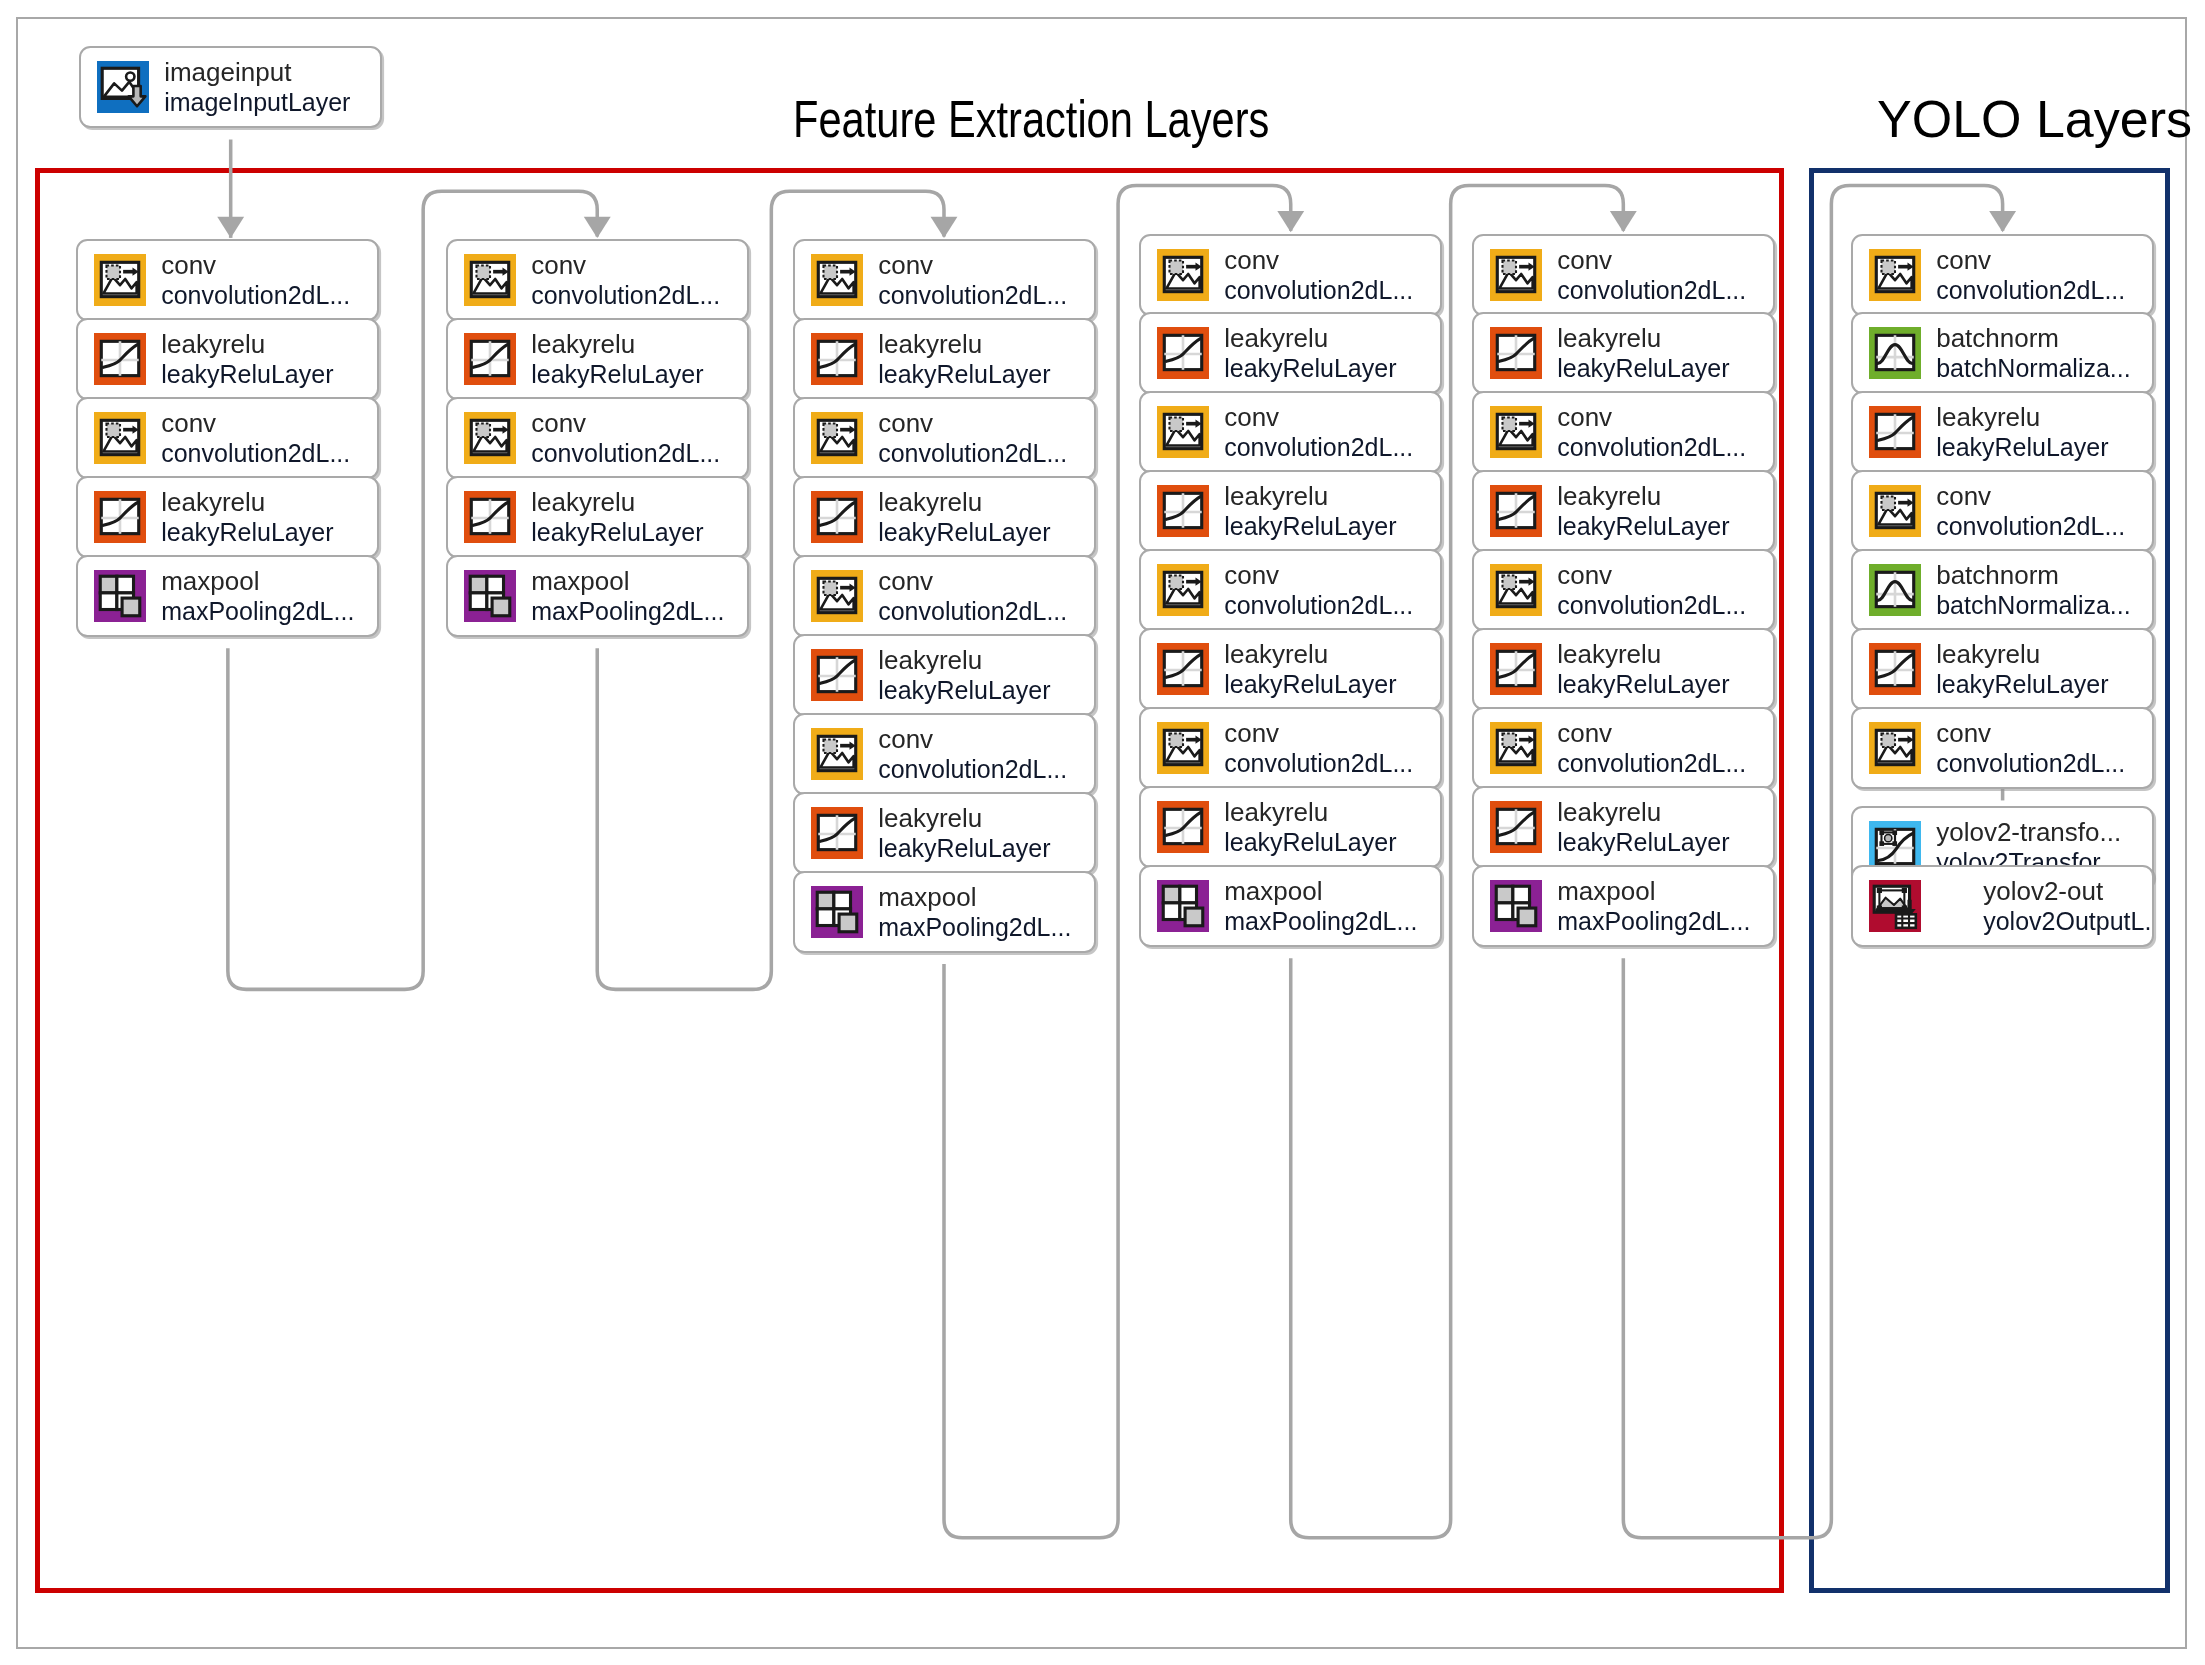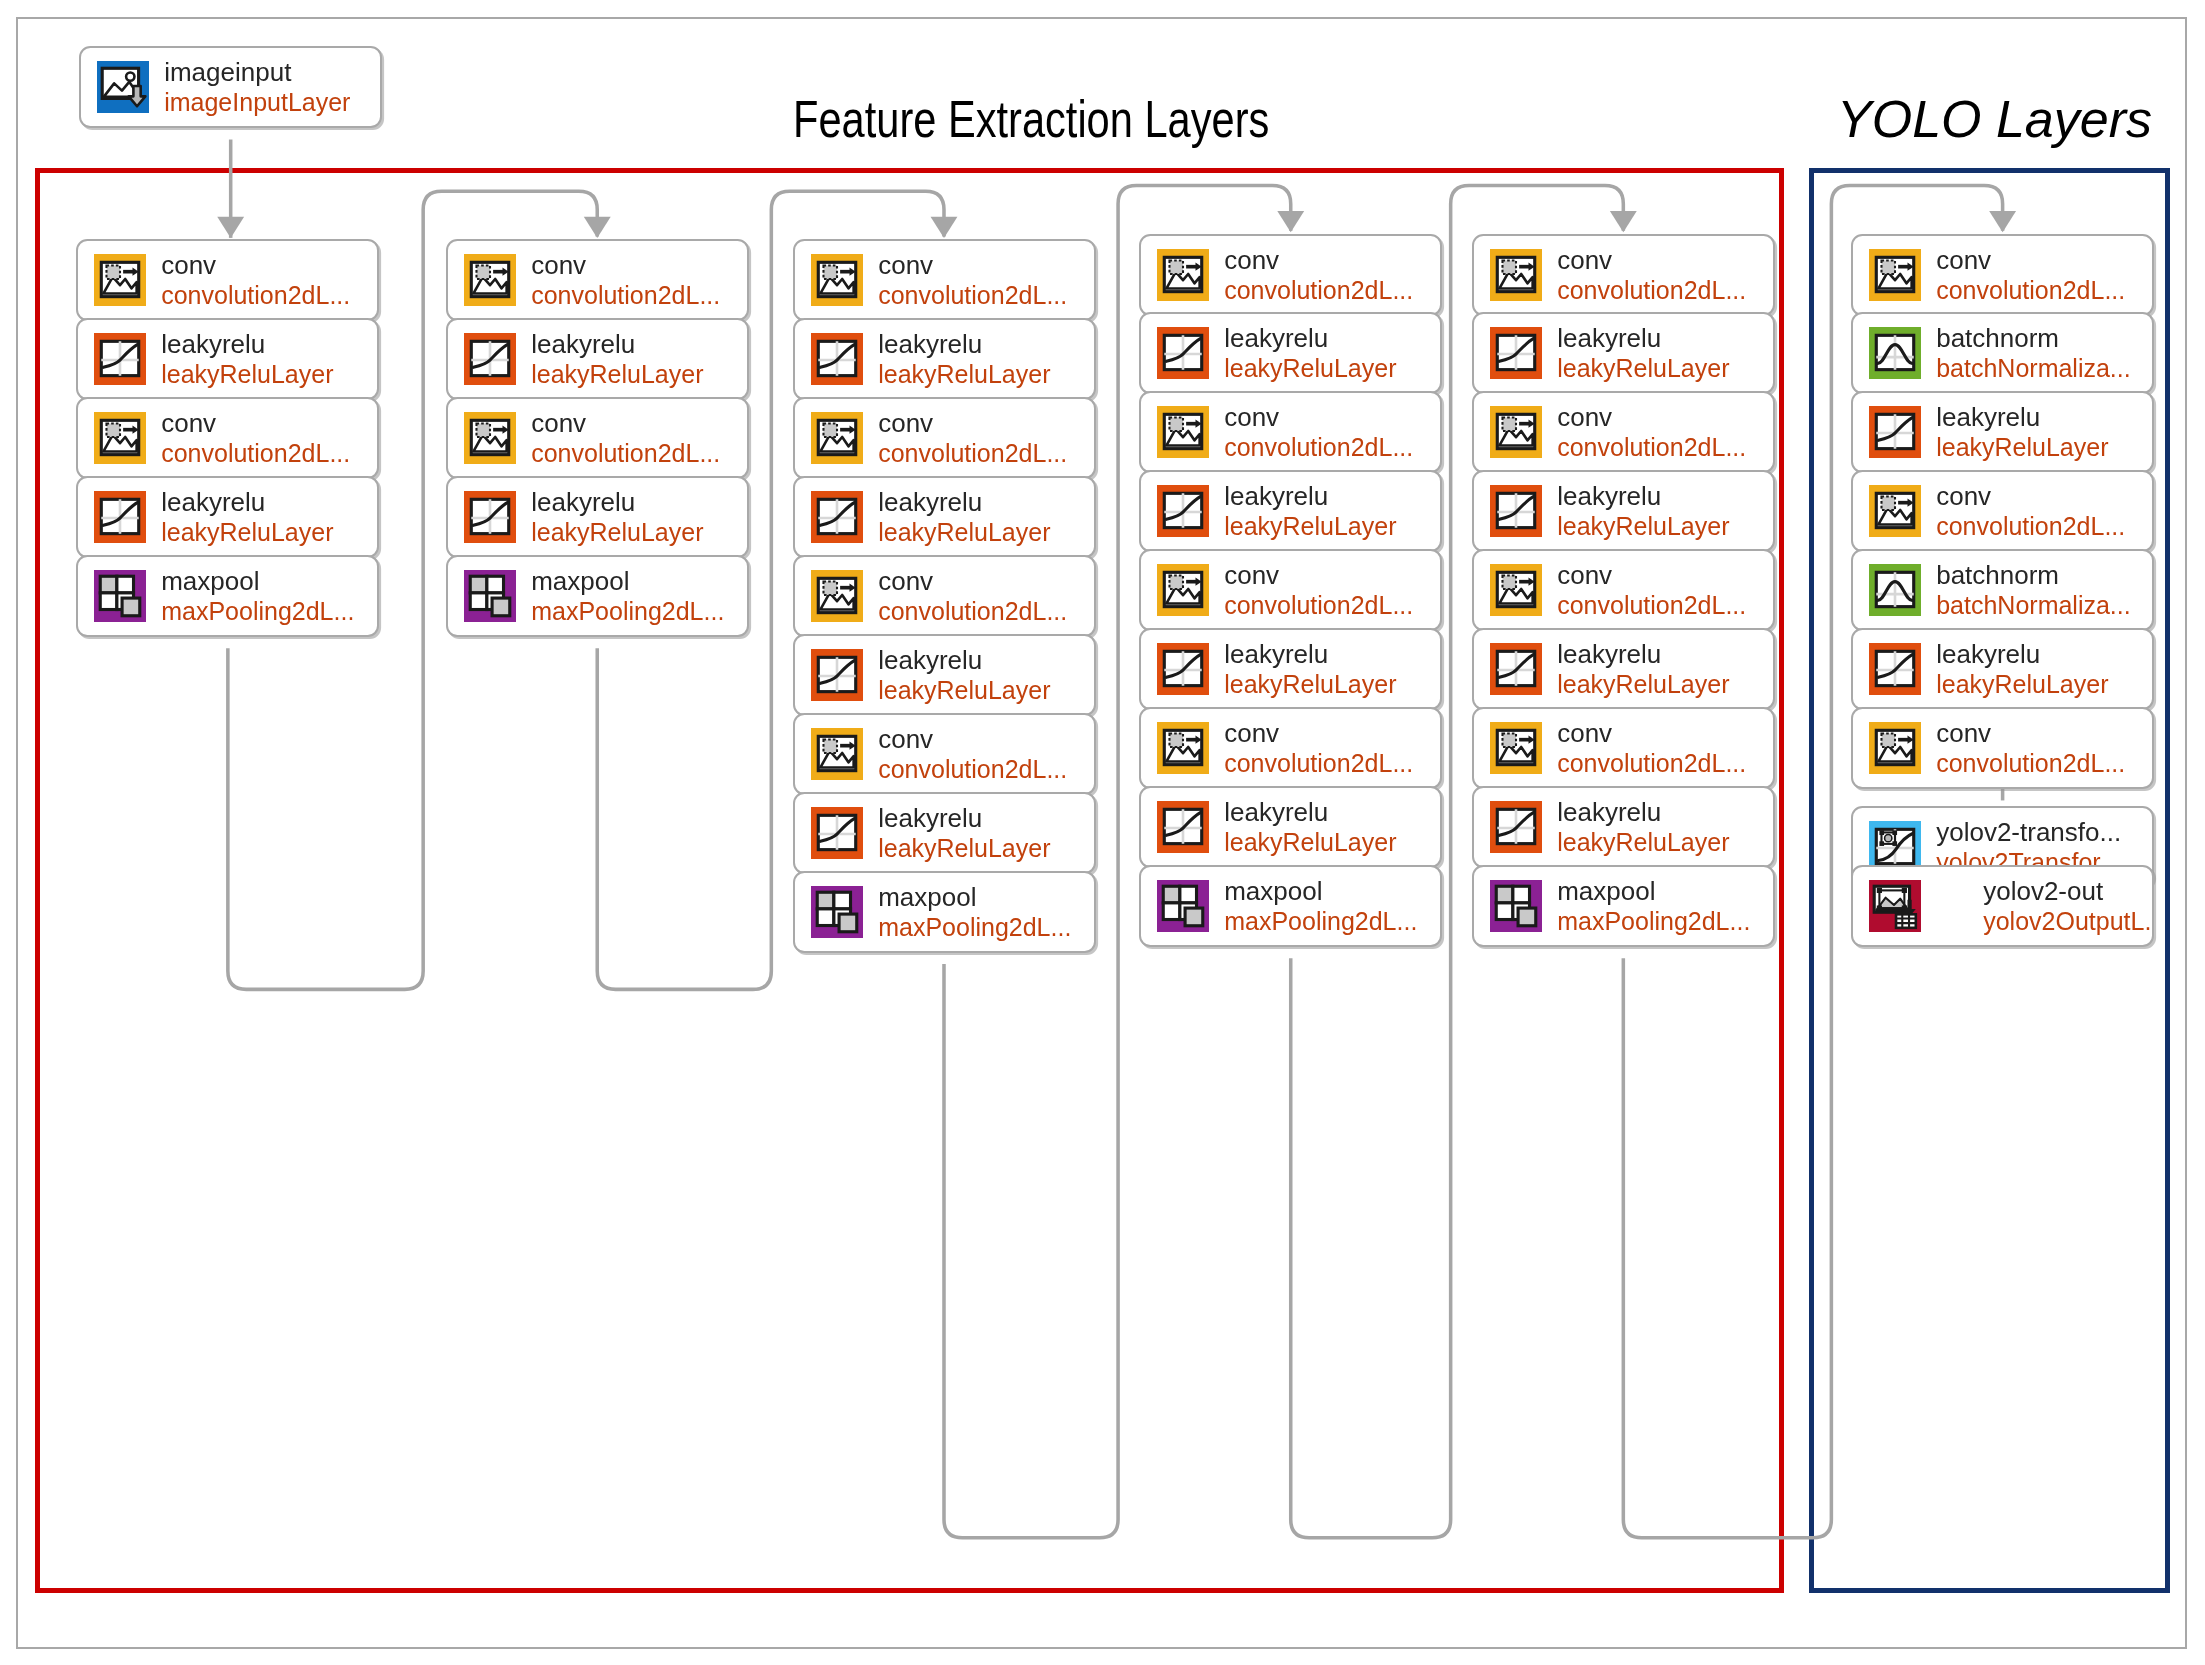--- a/index.html
+++ b/index.html
@@ -19,40 +19,40 @@
 
   
   .group-box{position:absolute;box-sizing:border-box;background:transparent;}
   .group-fe{left:35px;top:168px;width:1749px;height:1425px;border:5px solid #cc0000;}
   .group-yolo{left:1809px;top:168px;width:361px;height:1425px;border:5px solid #12316b;}
 
   .group-title{
     position:absolute;color:#000;white-space:nowrap;line-height:1;
   }
   .title-fe{left:793px;top:93px;font-size:52px;transform:scaleX(.80);transform-origin:left top;}
-  .title-yolo{left:1837px;top:93px;font-size:52px;font-style:italic;}
+  .title-yolo{left:1877px;top:93px;font-size:52px;}
 
   
   #wires{position:absolute;left:0;top:0;width:2205px;height:1666px;pointer-events:none;}
 
   
   .block{
     position:absolute;box-sizing:border-box;
     width:303px;height:82px;
     background:#fff;border:2.1px solid #a9a9a9;border-radius:11.3px;
     box-shadow:2.1px 2.1px 0 0 rgba(150,150,150,.55);
     display:flex;align-items:center;
   }
   .blk-icon{
     width:52px;height:52px;margin-left:15.6px;flex:0 0 52px;
     display:block;border-radius:1.4px;position:relative;
   }
   .blk-text{margin-left:15.6px;display:flex;flex-direction:column;justify-content:center;overflow:hidden;}
   .blk-name{font-size:26px;color:#262626;line-height:1.12;white-space:nowrap;}
-  .blk-type{font-size:25px;color:#c2410c;line-height:1.12;white-space:nowrap;}
+  .blk-type{font-size:25px;color:#0f172a;line-height:1.12;white-space:nowrap;}
 </style>
 </head>
 <body>
 
 <div id="canvas">
 
   <div class="page-frame"></div>
 
   <div class="group-title title-fe">Feature Extraction Layers</div>
   <div class="group-title title-yolo">YOLO Layers</div>

